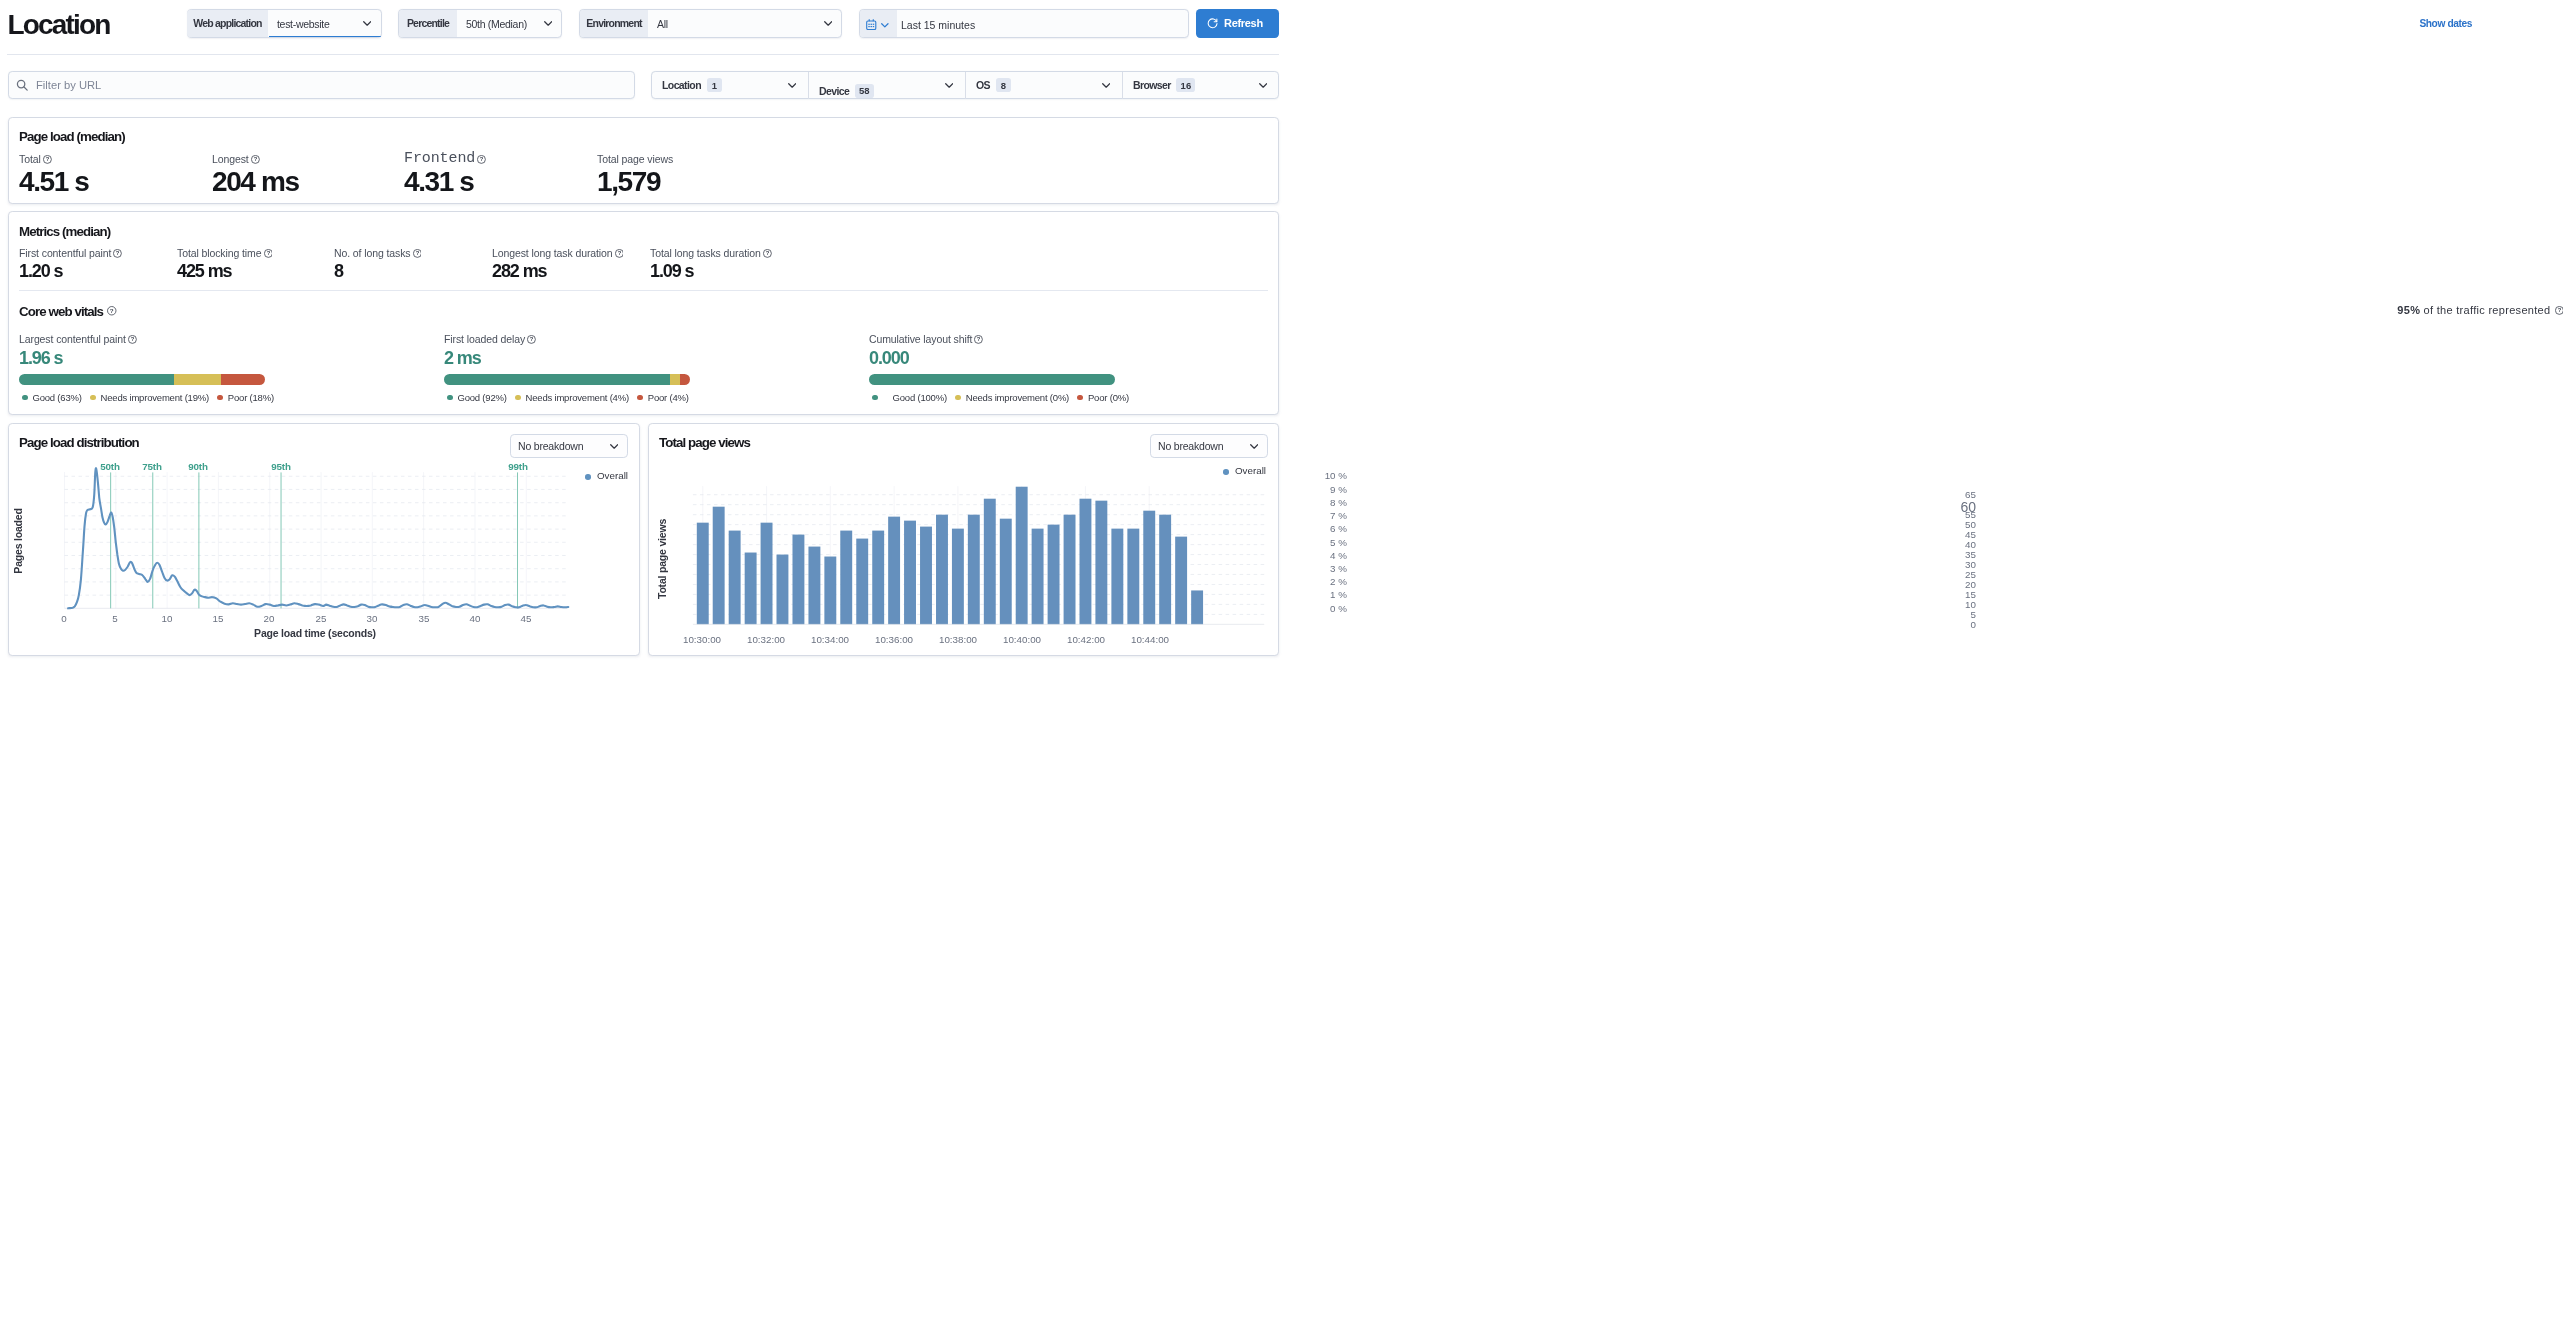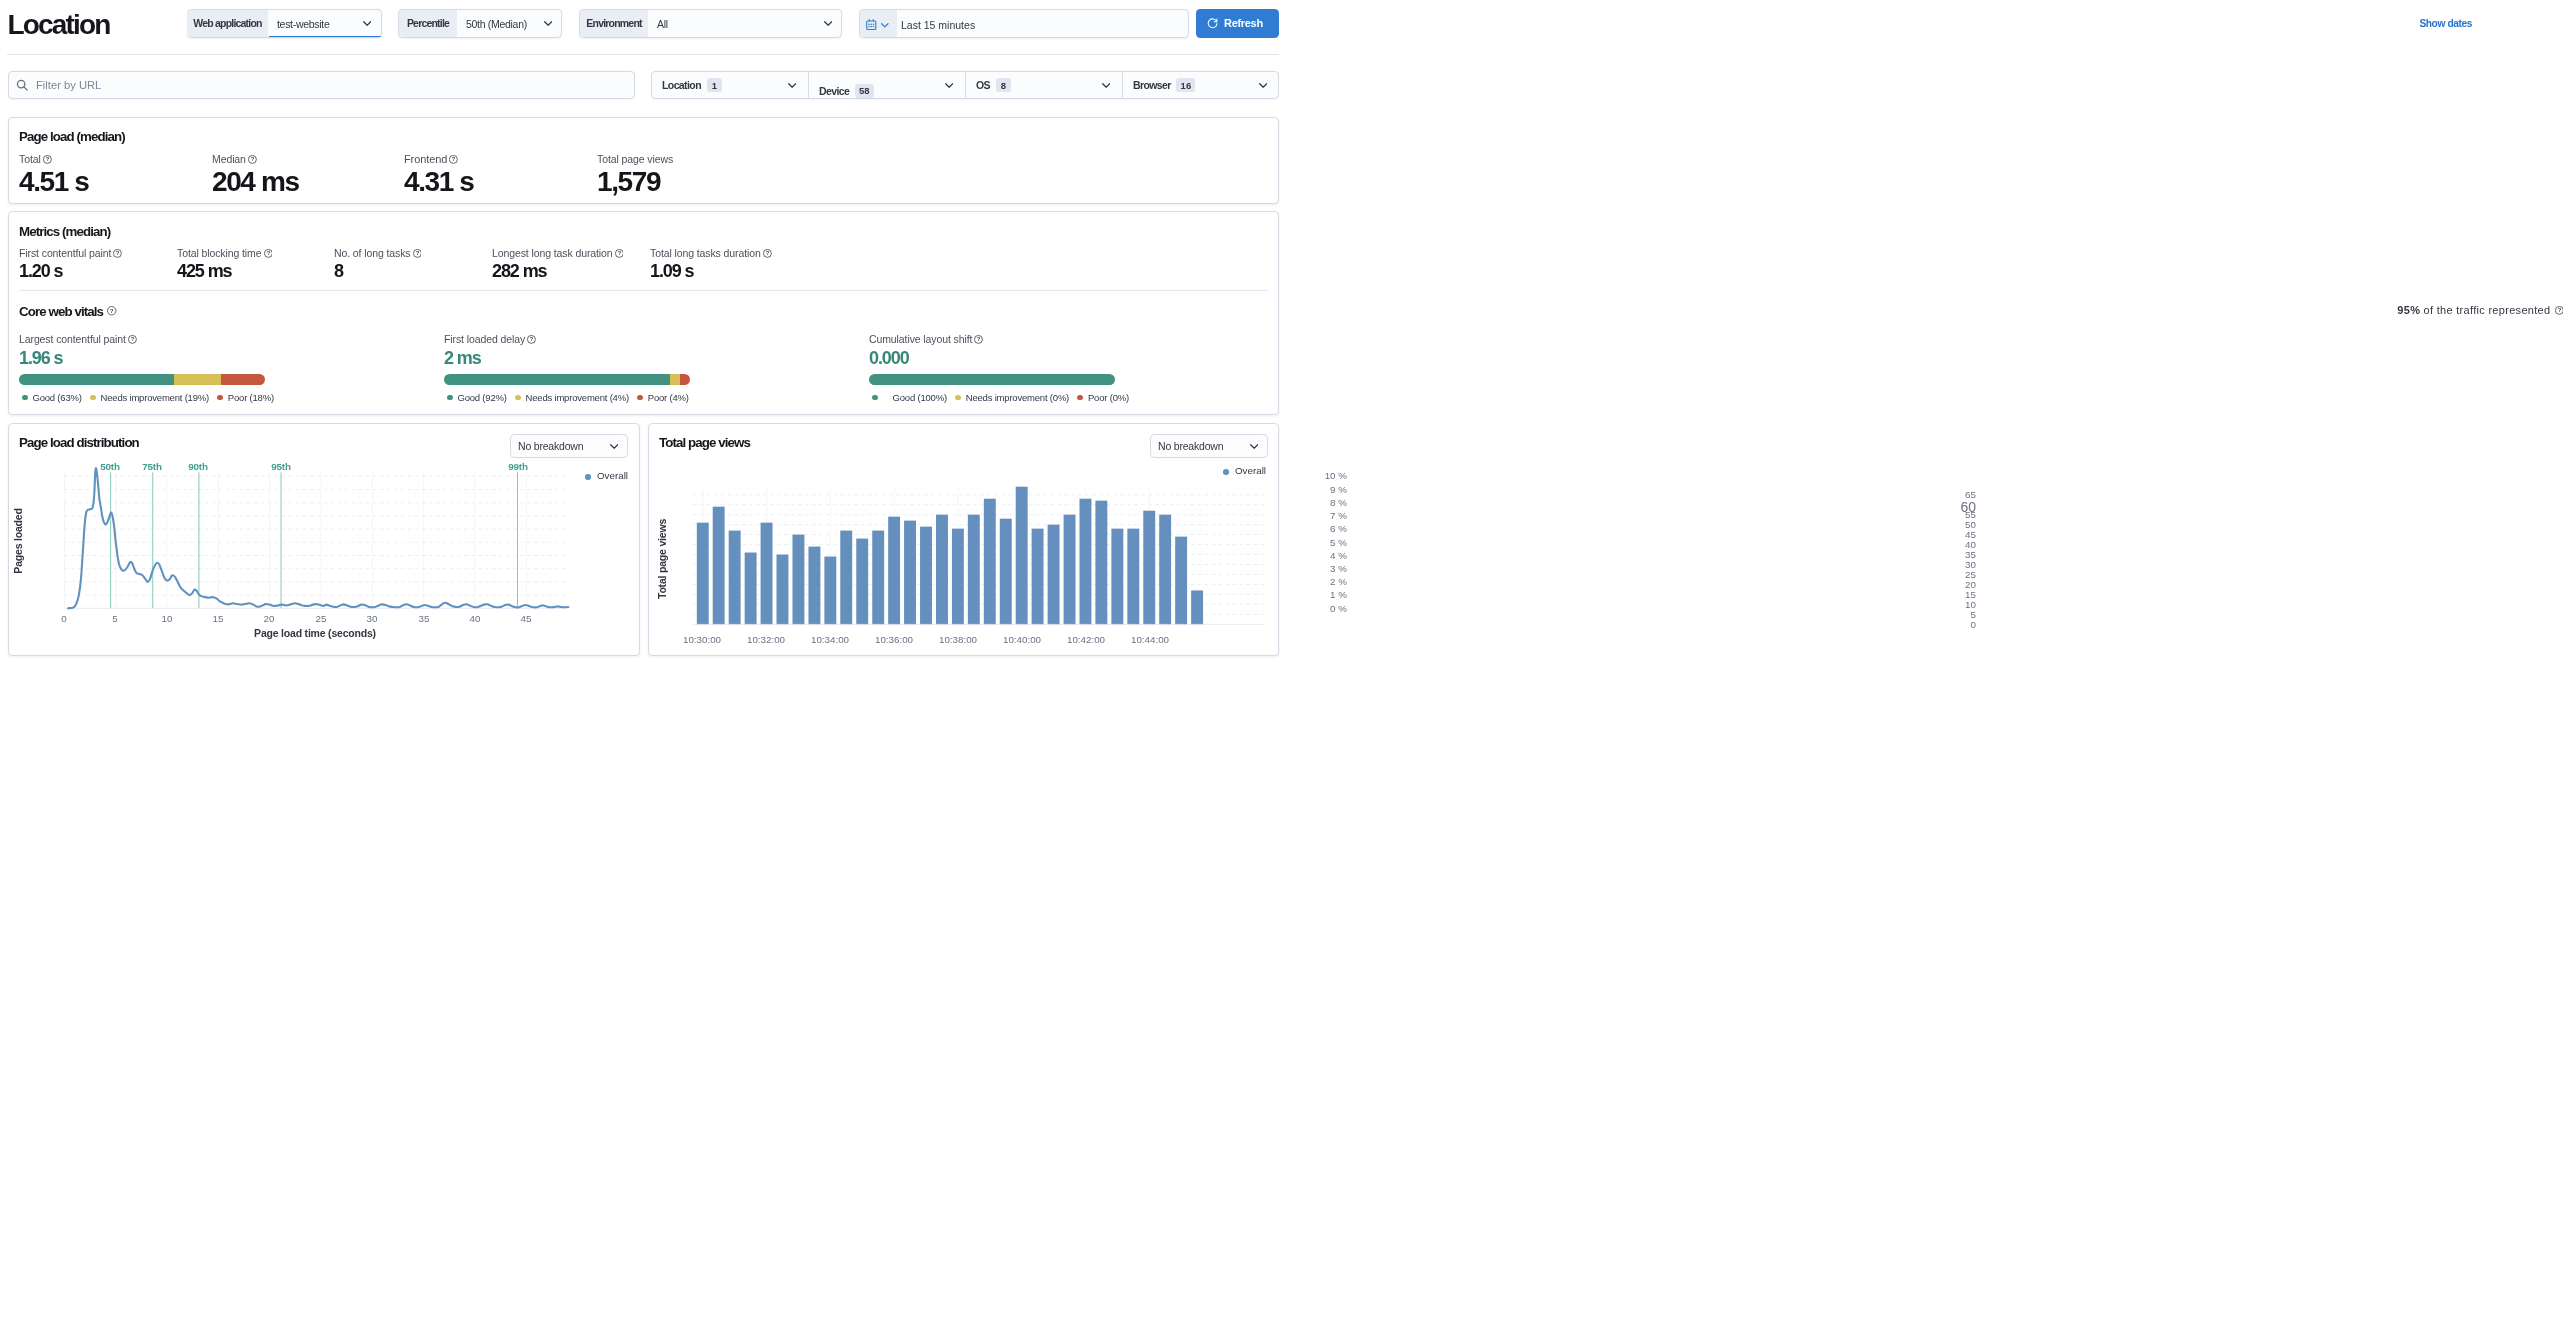--- a/index.html
+++ b/index.html
@@ -98,29 +98,29 @@
 <div style="position:absolute;top:130px;font-size:13.3px;font-weight:700;color:#16171c;line-height:1;white-space:nowrap;left:19px;letter-spacing:-0.9px;">Page load (median)</div>
 <div style="position:absolute;left:19px;top:154px;display:flex;align-items:center;gap:2.1px;">
     <span style="font-size:10.5px;color:#4a505c;line-height:10.5px;letter-spacing:-0.1px;white-space:nowrap;">Total</span>
     <svg width="8.8" height="8.8" viewBox="0 0 12.5 12.5" style="flex:none">
       <circle cx="6.25" cy="6.25" r="5.67" fill="none" stroke="#3f4450" stroke-width="1.15"></circle>
       <text x="6.25" y="9.2" text-anchor="middle" font-size="8.2" font-weight="600" fill="#3f4450" font-family="Liberation Sans,sans-serif">?</text>
     </svg>
   </div>
 <div style="position:absolute;top:168px;font-size:28px;font-weight:700;color:#14161a;line-height:1;white-space:nowrap;left:19px;letter-spacing:-1.4px;">4.51 s</div>
 <div style="position:absolute;left:212px;top:154px;display:flex;align-items:center;gap:2.1px;">
-    <span style="font-size:10.5px;color:#4a505c;line-height:10.5px;letter-spacing:-0.1px;white-space:nowrap;">Median</span>
+    <span style="font-size:10.5px;color:#4a505c;line-height:10.5px;letter-spacing:-0.1px;white-space:nowrap;">Longest</span>
     <svg width="8.8" height="8.8" viewBox="0 0 12.5 12.5" style="flex:none">
       <circle cx="6.25" cy="6.25" r="5.67" fill="none" stroke="#3f4450" stroke-width="1.15"></circle>
       <text x="6.25" y="9.2" text-anchor="middle" font-size="8.2" font-weight="600" fill="#3f4450" font-family="Liberation Sans,sans-serif">?</text>
     </svg>
   </div>
 <div style="position:absolute;top:168px;font-size:28px;font-weight:700;color:#14161a;line-height:1;white-space:nowrap;left:212px;letter-spacing:-1.4px;">204 ms</div>
 <div style="position:absolute;left:404px;top:154px;display:flex;align-items:center;gap:2.1px;">
-    <span style="font-size:11px;color:#4a505c;line-height:10.5px;letter-spacing:-0.1px;white-space:nowrap;">Frontend</span>
+    <span style="font-size:15px;color:#4a505c;line-height:10.5px;letter-spacing:-0.1px;white-space:nowrap;font-family:Liberation Mono, monospace;">Frontend</span>
     <svg width="8.8" height="8.8" viewBox="0 0 12.5 12.5" style="flex:none">
       <circle cx="6.25" cy="6.25" r="5.67" fill="none" stroke="#3f4450" stroke-width="1.15"></circle>
       <text x="6.25" y="9.2" text-anchor="middle" font-size="8.2" font-weight="600" fill="#3f4450" font-family="Liberation Sans,sans-serif">?</text>
     </svg>
   </div>
 <div style="position:absolute;top:168px;font-size:28px;font-weight:700;color:#14161a;line-height:1;white-space:nowrap;left:404px;letter-spacing:-1.4px;">4.31 s</div>
 <div style="position:absolute;left:597px;top:154px;display:flex;align-items:center;gap:2.1px;">
     <span style="font-size:10.5px;color:#4a505c;line-height:10.5px;letter-spacing:-0.1px;white-space:nowrap;">Total page views</span>
   </div>
 <div style="position:absolute;top:168px;font-size:28px;font-weight:700;color:#14161a;line-height:1;white-space:nowrap;left:597px;letter-spacing:-1.4px;">1,579</div>

